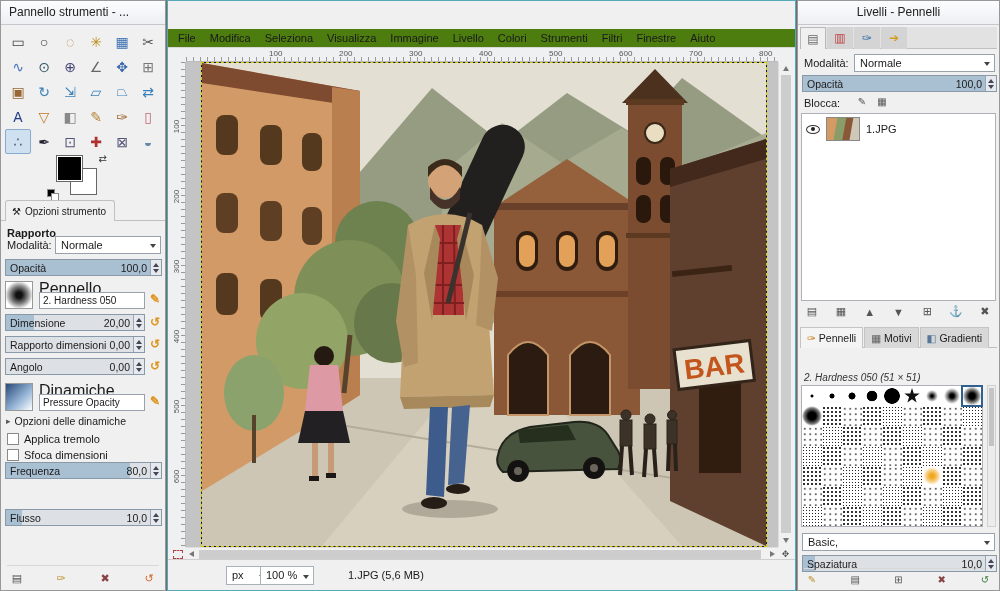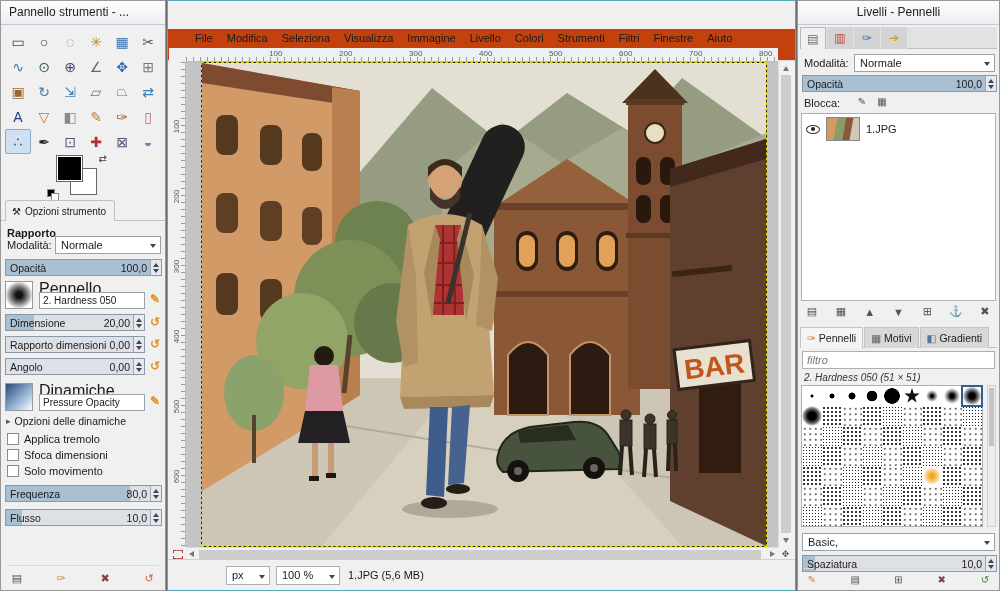--- a/index.html
+++ b/index.html
@@ -60,21 +60,21 @@
 
 #win{position:absolute;left:167px;top:0;width:629px;height:591px;background:#f0f0f0;border:1px solid #54a8b8}
 .tbar{position:absolute;left:0;top:0;right:0;height:28px;background:linear-gradient(#8ad2dc,#62c0cf);display:flex;align-items:center}
 .wicon{width:16px;height:13px;margin:0 6px 0 5px;background:radial-gradient(circle at 35% 35%,#b98a58,#7a4a28);border-radius:45%;flex:none}
 .wtitle{flex:1;text-align:center;font-size:12px;color:#0c2c34;white-space:nowrap;overflow:hidden}
 .wbtns{display:flex;height:28px;flex:none}
 .wbtn{width:30px;height:28px;display:flex;align-items:center;justify-content:center;color:#123}
 .wbtn .bar{width:10px;height:2px;background:#123}
 .wbtn .box{width:10px;height:9px;border:2px solid #123}
 .wclose{width:34px;background:#dd4840;color:#fff;font-size:15px}
-#menubar{position:absolute;top:28px;left:0;right:0;height:32px;background:#c2410c;border-bottom:1px solid #d8d8d8;padding-left:20px;white-space:nowrap}
+#menubar{position:absolute;top:28px;left:0;right:0;height:19px;background:#4d7c0f;border-bottom:1px solid #d8d8d8;padding-left:3px;white-space:nowrap}
 .mitem{display:inline-block;padding:0 7px;line-height:18px;font-size:11px}
 #corner{position:absolute;left:1px;top:47px;width:17px;height:14px;background:#eef0f2}
 #hruler{position:absolute;left:18px;top:47px;width:592px;height:14px;background-color:#eef0f2;border-bottom:1px solid #bbb;
   background-image:repeating-linear-gradient(to right,#999 0 1px,transparent 1px 7px);
   background-size:100% 4px;background-position:0 100%;background-repeat:no-repeat}
 .hnum{position:absolute;top:1px;font-size:8px;color:#555}
 #vruler{position:absolute;left:1px;top:61px;width:17px;height:485px;background-color:#eef0f2;border-right:1px solid #bbb;
   background-image:repeating-linear-gradient(to bottom,#999 0 1px,transparent 1px 7px);
   background-size:4px 100%;background-position:100% 0;background-repeat:no-repeat}
 .vnum{position:absolute;left:-5px;width:24px;text-align:center;font-size:8px;color:#555;transform:rotate(-90deg)}
@@ -90,21 +90,21 @@
 .tdn{bottom:4px;left:4px;border-left:3.5px solid transparent;border-right:3.5px solid transparent;border-top:5px solid #777}
 .tlf{left:3px;top:3px;border-top:3.5px solid transparent;border-bottom:3.5px solid transparent;border-right:5px solid #777}
 .trt{right:3px;top:3px;border-top:3.5px solid transparent;border-bottom:3.5px solid transparent;border-left:5px solid #777}
 #navbtn{position:absolute;left:610px;top:546px;width:15px;height:14px;font-size:9px;color:#555;text-align:center;line-height:14px;background:#f1f1f1}
 #qmask{position:absolute;left:1px;top:546px;width:17px;height:14px;background:#eef0f2}
 #qmask::after{content:"";position:absolute;left:4px;top:3px;width:8px;height:7px;border:1px dashed #b04040}
 #statusbar{position:absolute;left:0;right:0;bottom:0;height:31px;background:#f0f0f0;border-top:1px solid #cfcfcf}
 .sbox{position:absolute;top:6px;height:19px;background:#fff;border:1px solid #a8b0b8;padding:0 14px 0 5px;line-height:17px}
 .sbox .ddarr{top:8px}
 #unitbox{left:58px;width:44px}
-#zoombox{left:108px;width:64px}
+#zoombox{left:92px;width:54px}
 #filelabel{position:absolute;left:180px;top:9px}
 
 
 #docktabs{position:absolute;top:26px;left:2px;right:2px;height:22px;display:flex;gap:1px;border-bottom:1px solid #c0c0c0;background:#e2e2e2}
 .dtab{width:26px;height:22px;display:flex;align-items:center;justify-content:center;background:#d4d4d4;font-size:12px}
 .dtab.dsel{background:#f0f0f0;border:1px solid #b8b8b8;border-bottom:none}
 #lockicons{position:absolute;top:93px;left:56px;display:flex;gap:4px}
 #layerlist{position:absolute;top:112px;left:3px;right:3px;height:188px;background:#fff;border:1px solid #aeb2b6}
 .lrow{height:30px;display:flex;align-items:center;gap:6px;padding:0 4px}
 .eye{width:14px;height:9px;border:1px solid #333;border-radius:50%;position:relative;background:#fff;flex:none}
@@ -274,21 +274,21 @@
       <div class="cbrow">
         <span class="cb"></span>
         <span class="cblabel">Sfoca dimensioni</span>
       </div>
       <div class="cbrow">
         <span class="cb"></span>
         <span class="cblabel">Solo movimento</span>
       </div>
     </div>
 
-  <div class="slider" style="top:484px;left:4px;width:157px">
+  <div class="slider" style="top:461px;left:4px;width:157px">
     <div class="fill" style="width:80%"></div>
     <span class="slab">Frequenza</span>
     <span class="sval">80,0</span>
     <span class="spin">
         <i class="up"></i>
         <i class="dn"></i>
       </span>
   </div>
 
   <div class="slider" style="top:508px;left:4px;width:157px">
@@ -524,21 +524,20 @@
       <div class="btab">
         <span class="bticon" style="color: rgb(85, 85, 85);">▦</span>
         <span class="btlabel">Motivi</span>
       </div>
       <div class="btab">
         <span class="bticon" style="color: rgb(85, 119, 153);">◧</span>
         <span class="btlabel">Gradienti</span>
       </div>
     </div>
 
-  <input id="filterbox" placeholder="filtro" style="">
 
   <div id="brushname">2. Hardness 050 (51 × 51)</div>
 
   <div id="brushgrid">
       <div class="bcell dot-xs"></div>
       <div class="bcell dot-s"></div>
       <div class="bcell dot-m"></div>
       <div class="bcell disc-m"></div>
       <div class="bcell disc-l"></div>
       <div class="bcell star"></div>

